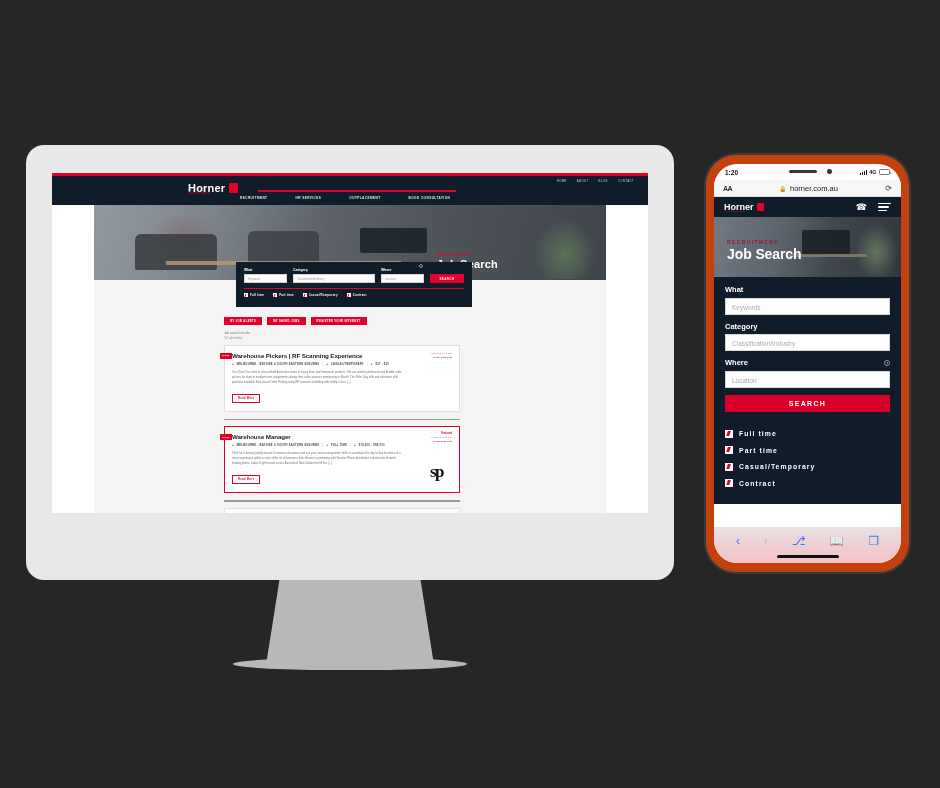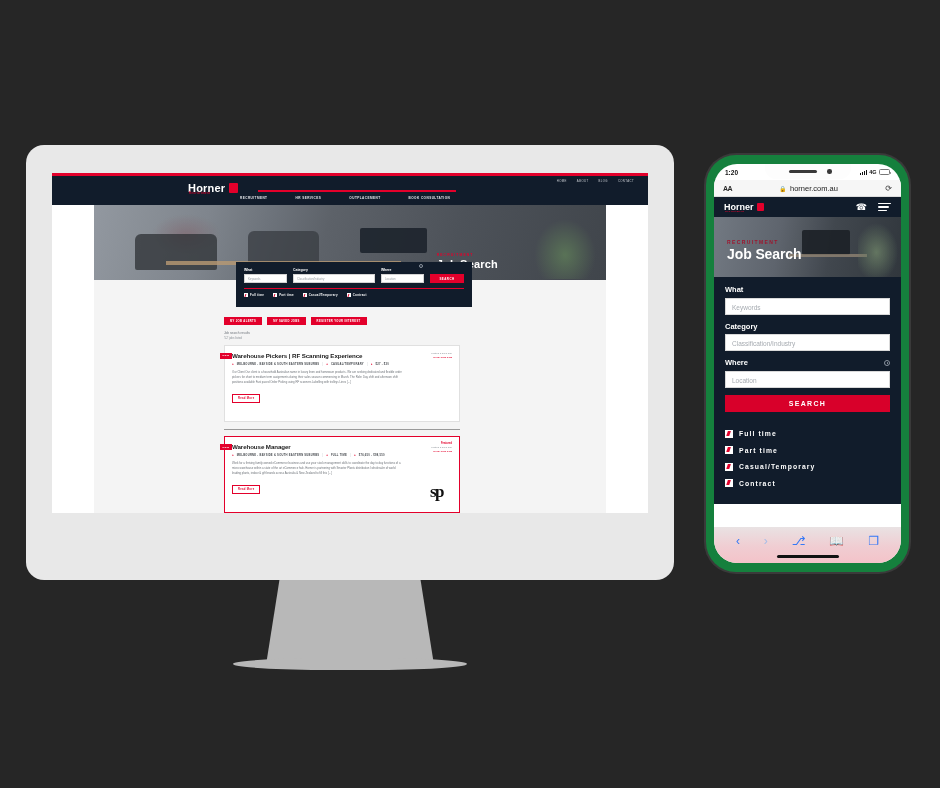--- a/index.html
+++ b/index.html
@@ -82,21 +82,21 @@
 
   
   .actions { position:absolute; left:130px; top:112px; display:flex; gap:5px; }
   .act-btn { height:8px; background:#e3002b; color:#fff; font-size:2.7px; font-weight:700;
     letter-spacing:.35px; display:flex; align-items:center; padding:0 6px; }
 
   
   .results { position:absolute; left:130px; top:126px; width:236px; }
   .res-head { font-size:3.2px; color:#6d737a; margin-bottom:1px; }
   .res-count { font-size:2.9px; color:#8a9096; margin-bottom:5px; }
-  .job-card { background:#fff; border:.7px solid #e0e0e0; padding:6px 7px 18px 7px;
+  .job-card { background:#fff; border:.7px solid #e0e0e0; padding:6px 7px 8px 7px;
     position:relative; margin-bottom:7px; }
   .job-card.featured { border:1px solid #e3002b; }
   .divider { height:1.6px; background:#9a9a9a; margin:0 0 6px 0; }
   .tag-new { position:absolute; left:-5px; top:7px; background:#e3002b; color:#fff;
     font-size:2.5px; font-weight:700; padding:1.3px 2.6px; letter-spacing:.3px; }
   .job-title { font-size:6.2px; color:#1a1a1a; font-weight:700; letter-spacing:-.1px; }
   .job-meta { display:flex; align-items:center; gap:3px; margin-top:3px; flex-wrap:wrap; }
   .job-meta .mi { font-size:2.7px; color:#44484d; font-weight:700; letter-spacing:.25px; }
   .job-meta .ic { color:#e3002b; font-size:2.9px; }
   .job-meta .sep { color:#bfc3c7; font-size:2.9px; }
@@ -106,21 +106,21 @@
     padding:2px 5px; letter-spacing:.3px; }
   .card-right { position:absolute; right:7px; top:5px; text-align:right; }
   .feat-lbl { font-size:2.6px; color:#e3002b; font-weight:700; }
   .posted { font-size:2.5px; color:#8a9096; margin-top:1px; }
   .save-job { font-size:2.5px; color:#e3002b; font-weight:700; margin-top:1px; }
   .sp-logo { position:absolute; right:16px; bottom:10px; font-size:17px; color:#111;
     font-weight:700; letter-spacing:-1.5px; font-family:"Liberation Serif", serif; }
 
   
   .phone { position:absolute; left:706px; top:155px; width:203px; height:417px;
-    background:#15803d; border-radius:30px; box-shadow:0 0 0 2px #3a3a3a; }
+    background:#c2410c; border-radius:30px; box-shadow:0 0 0 2px #3a3a3a; }
   .phone-screen { position:absolute; left:8px; top:9px; width:187px; height:399px;
     border-radius:23px; overflow:hidden; background:#fff; }
   .notch { position:absolute; left:50%; top:0; transform:translateX(-50%); width:86px; height:15px;
     background:#fdfdfd; border-radius:0 0 11px 11px; z-index:5; }
   .notch .speaker { position:absolute; left:24px; top:5.5px; width:28px; height:3.5px;
     background:#3a3a3a; border-radius:2px; }
   .notch .cam { position:absolute; right:19px; top:5px; width:4.5px; height:4.5px;
     background:#3a3a3a; border-radius:50%; }
   .status-bar { height:16px; display:flex; align-items:center; justify-content:space-between;
     padding:0 11px; font-size:6.5px; font-weight:700; color:#111; }

